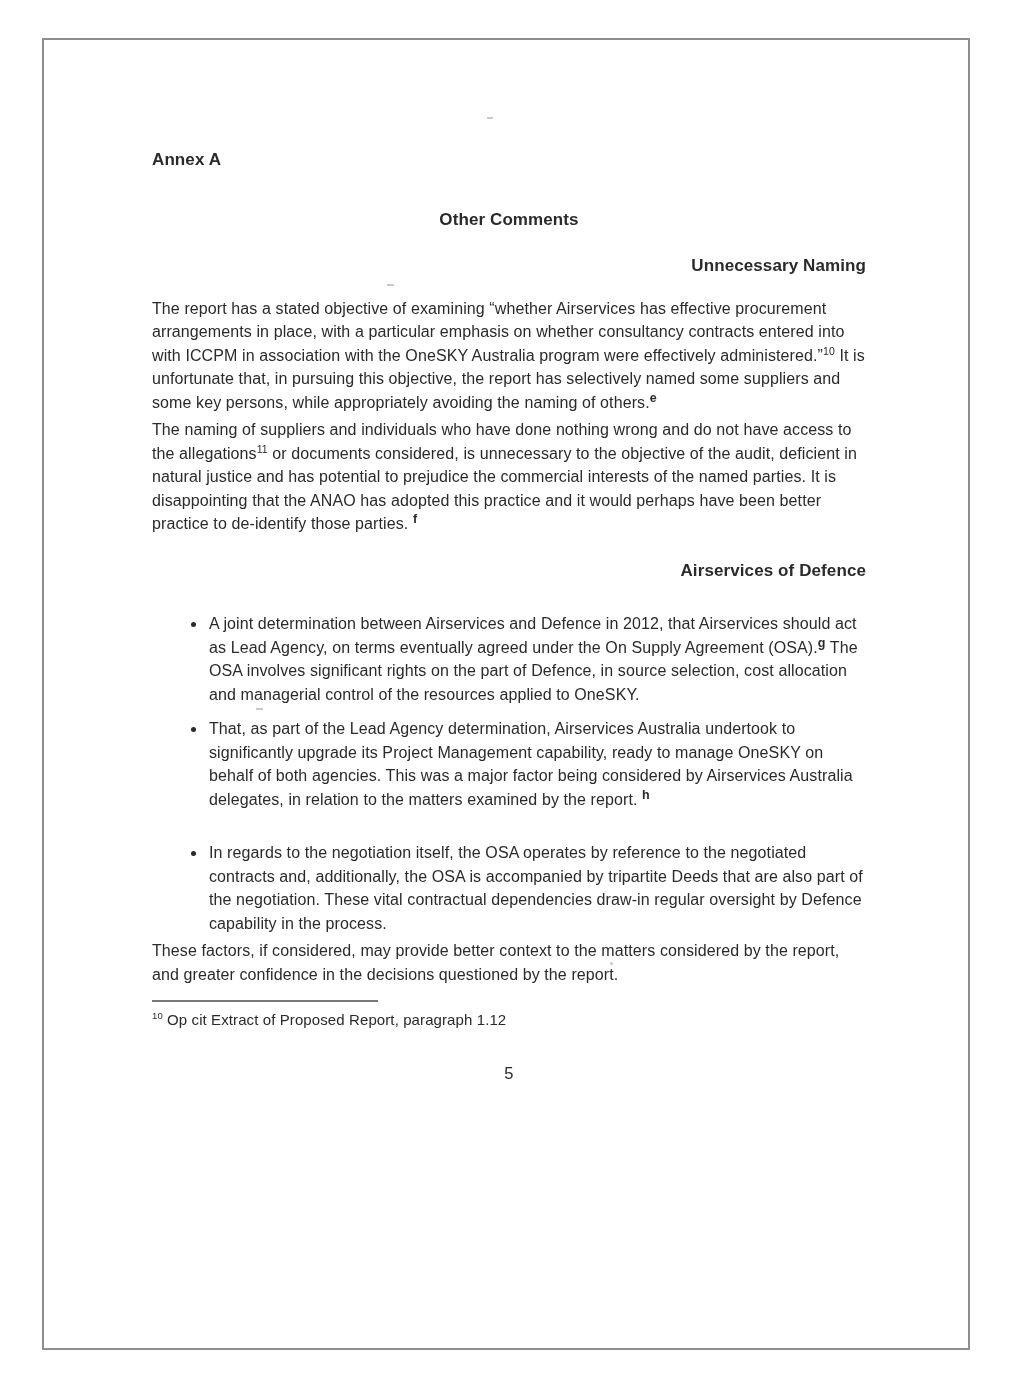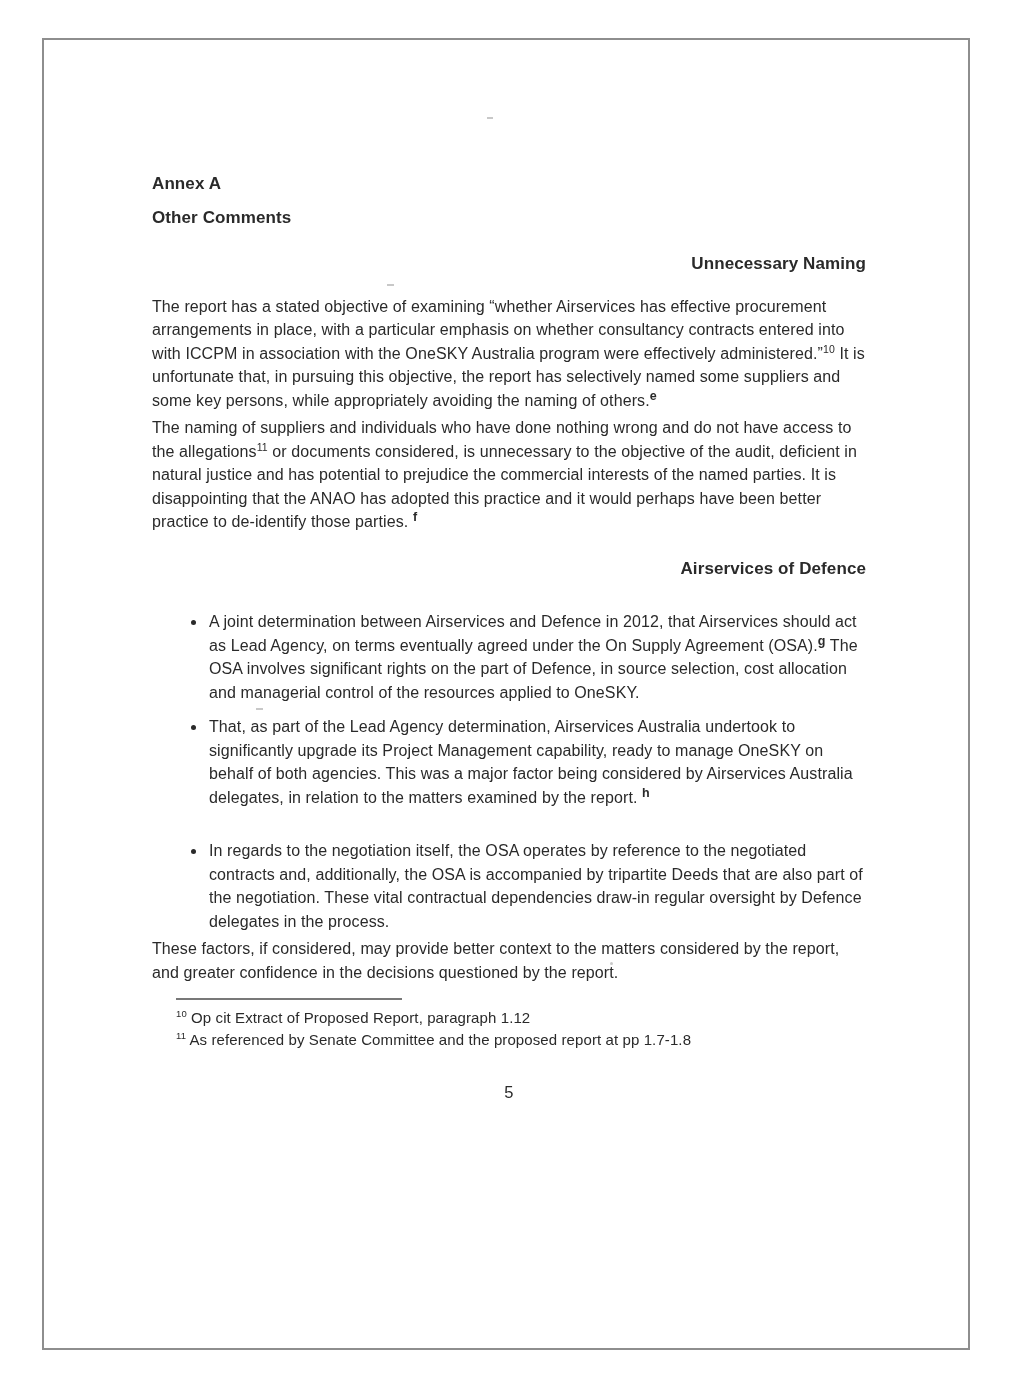--- a/index.html
+++ b/index.html
@@ -17,35 +17,35 @@
     left: 42px;
     top: 38px;
     width: 924px;
     height: 1308px;
     border: 2px solid #8e8e8e;
     background: transparent;
   }
   .content {
     position: absolute;
     left: 152px;
-    top: 172px;
+    top: 148px;
     width: 714px;
     font-size: 16px;
     line-height: 23.5px;
     letter-spacing: 0.1px;
   }
   .annex-label {
     font-weight: bold;
     font-size: 17px;
   }
   .doc-title {
     font-weight: bold;
     font-size: 17px;
-    text-align: left;
-    margin-top: 10px;
+    text-align: center;
+    margin-top: 36px;
   }
   .section-heading {
     font-weight: bold;
     font-size: 17px;
     margin-top: 23px;
     text-align: right;
   }
   p.body-para { margin: 19px 0 0 0; }
   p.body-para.tight { margin-top: 4px; }
   ul.bullet-list {
@@ -61,21 +61,20 @@
     vertical-align: super;
   }
   sup.b {
     font-weight: bold;
     font-size: 12.5px;
   }
   .footnotes {
     margin-top: 14px;
     font-size: 15px;
     line-height: 21.5px;
-    margin-left: 24px;
   }
   .fn-rule {
     width: 226px;
     height: 0;
     border-top: 2px solid #787878;
     margin-bottom: 7px;
   }
   .fn sup { font-size: 9.5px; }
   .page-number {
     text-align: center;
@@ -110,27 +109,26 @@
     <p class="body-para">The report has a stated objective of examining “whether Airservices has effective procurement arrangements in place, with a particular emphasis on whether consultancy contracts entered into with ICCPM in association with the OneSKY Australia program were effectively administered.”<sup>10</sup>  It is unfortunate that, in pursuing this objective, the report has selectively named some suppliers and some key persons, while appropriately avoiding the naming of others.<sup class="b">e</sup></p>
 
     <p class="body-para tight">The naming of suppliers and individuals who have done nothing wrong and do not have access to the allegations<sup>11</sup> or documents considered, is unnecessary to the objective of the audit, deficient in natural justice and has potential to prejudice the commercial interests of the named parties. It is disappointing that the ANAO has adopted this practice and it would perhaps have been better practice to de-identify those parties. <sup class="b">f</sup></p>
 
     <div class="section-heading">Airservices of Defence</div>
 
 
     <ul class="bullet-list">
       <li>A joint determination between Airservices and Defence in 2012, that Airservices should act as Lead Agency, on terms eventually agreed under the On Supply Agreement (OSA).<sup class="b">g</sup> The OSA involves significant rights on the part of Defence, in source selection, cost allocation and managerial control of the resources applied to OneSKY.</li>
       <li class="tight">That, as part of the Lead Agency determination, Airservices Australia undertook to significantly upgrade its Project Management capability, ready to manage OneSKY on behalf of both agencies.  This was a major factor being considered by Airservices Australia delegates, in relation to the matters examined by the report. <sup class="b">h</sup></li>
-      <li>In regards to the negotiation itself, the OSA operates by reference to the negotiated contracts and, additionally, the OSA is accompanied by tripartite Deeds that are also part of the negotiation. These vital contractual dependencies draw-in regular oversight by Defence delegates in the process.</li>
+      <li>In regards to the negotiation itself, the OSA operates by reference to the negotiated contracts and, additionally, the OSA is accompanied by tripartite Deeds that are also part of the negotiation. These vital contractual dependencies draw-in regular oversight by Defence capability in the process.</li>
     </ul>
 
     <p class="body-para tight">These factors, if considered, may provide better context to the matters considered by the report, and greater confidence in the decisions questioned by the report.</p>
 
     <div class="footnotes">
       <div class="fn-rule"></div>
       <div class="fn"><sup>10</sup> <span>Op cit Extract of Proposed Report, paragraph 1.12</span></div>
-      <div class="fn"><sup>11</sup> <span>As referenced by Senate Committee and the proposed report at pp 1.7-1.8</span></div>
     </div>
 
     <div class="page-number">5</div>
 
   </div>
 </div>
 
 </body></html>

